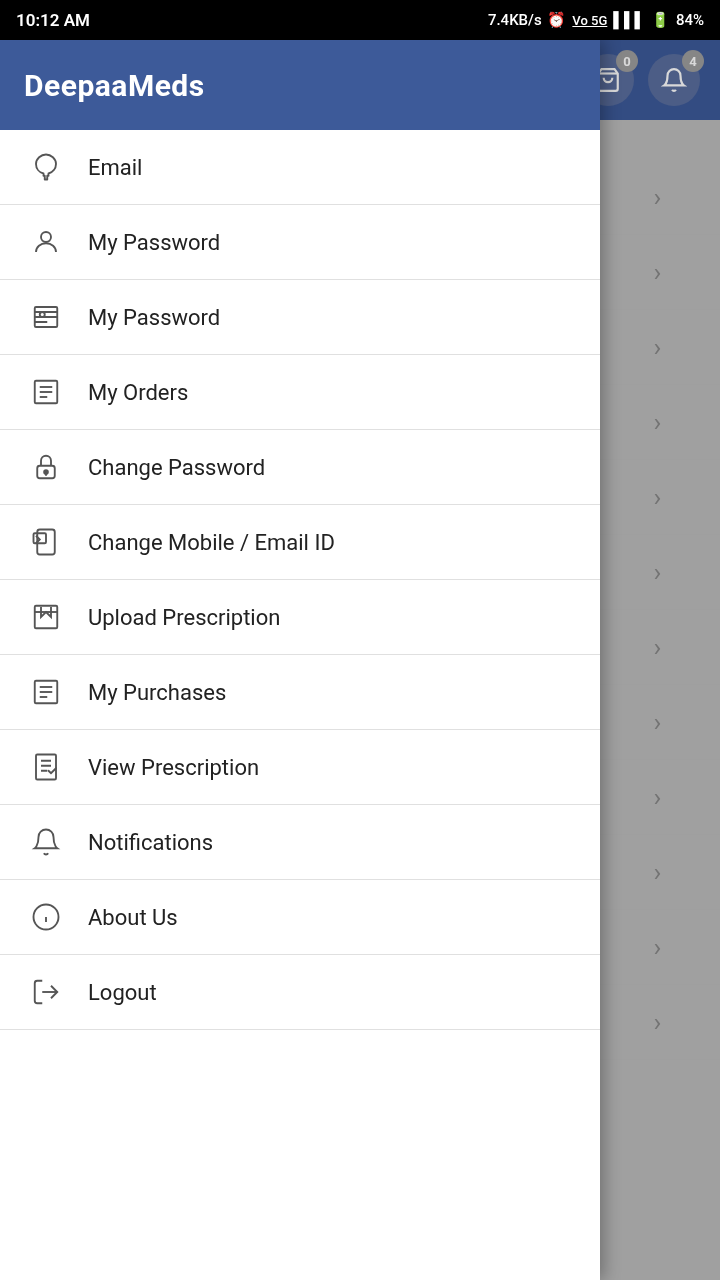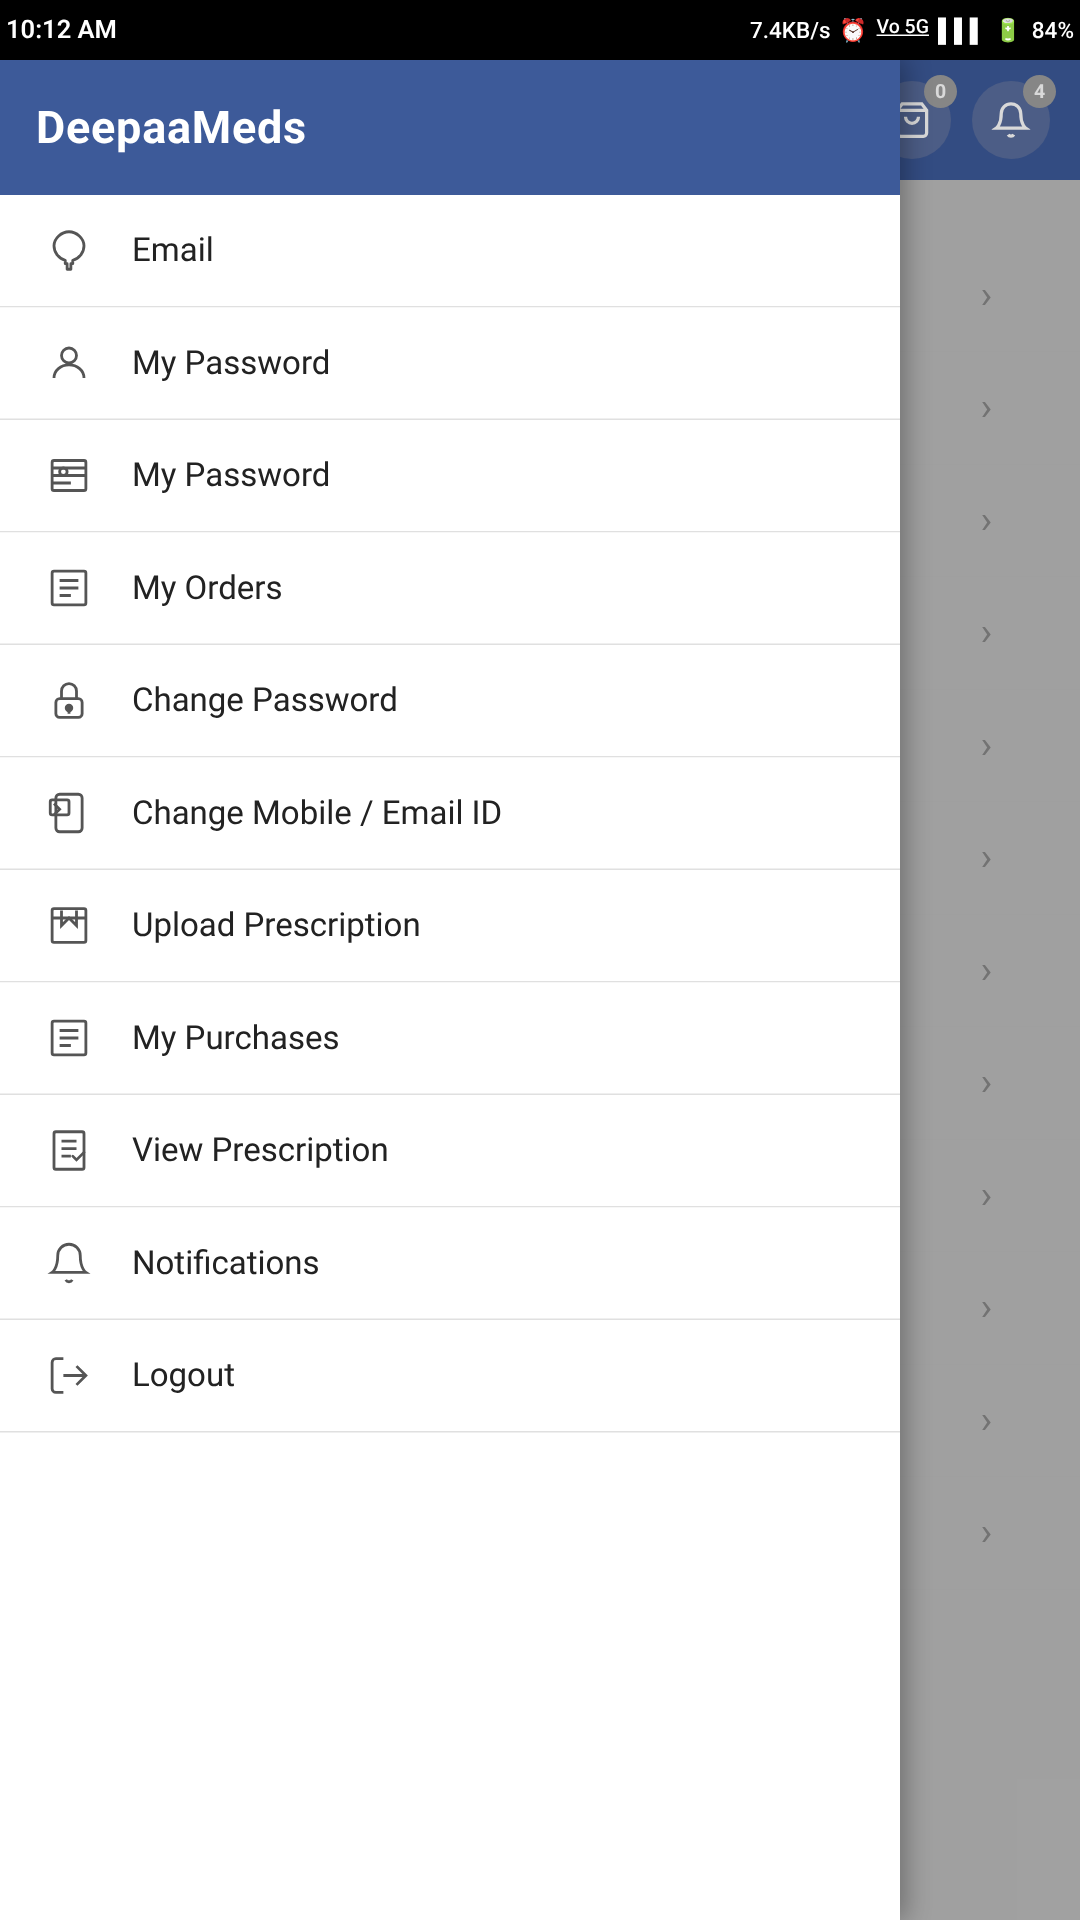--- a/index.html
+++ b/index.html
@@ -15,32 +15,33 @@
     }
 
     
     .status-bar {
       background: #000;
       color: #fff;
       height: 40px;
       display: flex;
       align-items: center;
       justify-content: space-between;
-      padding: 0 4px;
+      padding: 0 16px;
       font-size: 18px;
       font-weight: 500;
       position: relative;
       z-index: 30;
     }
     .status-bar-left {
       font-size: 17px;
       font-weight: 600;
     }
     .status-bar-right {
       display: flex;
+      align-items: center;
       gap: 6px;
       font-size: 15px;
     }
 
     
     .app-background {
       position: absolute;
       top: 40px;
       left: 0;
       width: 720px;
@@ -390,20 +391,30 @@
       <div class="menu-item">
         <div class="menu-icon">
           <svg viewBox="0 0 24 24">
               <path d="M18 8A6 6 0 006 8c0 7-3 9-3 9h18s-3-2-3-9"></path>
               <path d="M13.73 21a2 2 0 01-3.46 0"></path>
             </svg>
         </div>
         <span class="menu-label">Notifications</span>
       </div>
 
+      <div class="menu-item">
+        <div class="menu-icon">
+          <svg viewBox="0 0 24 24">
+              <circle cx="12" cy="12" r="10"></circle>
+              <line x1="12" y1="8" x2="12" y2="8"></line>
+              <line x1="12" y1="12" x2="12" y2="16"></line>
+            </svg>
+        </div>
+        <span class="menu-label">About Us</span>
+      </div>
 
       <div class="menu-item">
         <div class="menu-icon">
           <svg viewBox="0 0 24 24">
               <path d="M9 21H5a2 2 0 01-2-2V5a2 2 0 012-2h4"></path>
               <polyline points="16,17 21,12 16,7"></polyline>
               <line x1="21" y1="12" x2="9" y2="12"></line>
             </svg>
         </div>
         <span class="menu-label">Logout</span>

